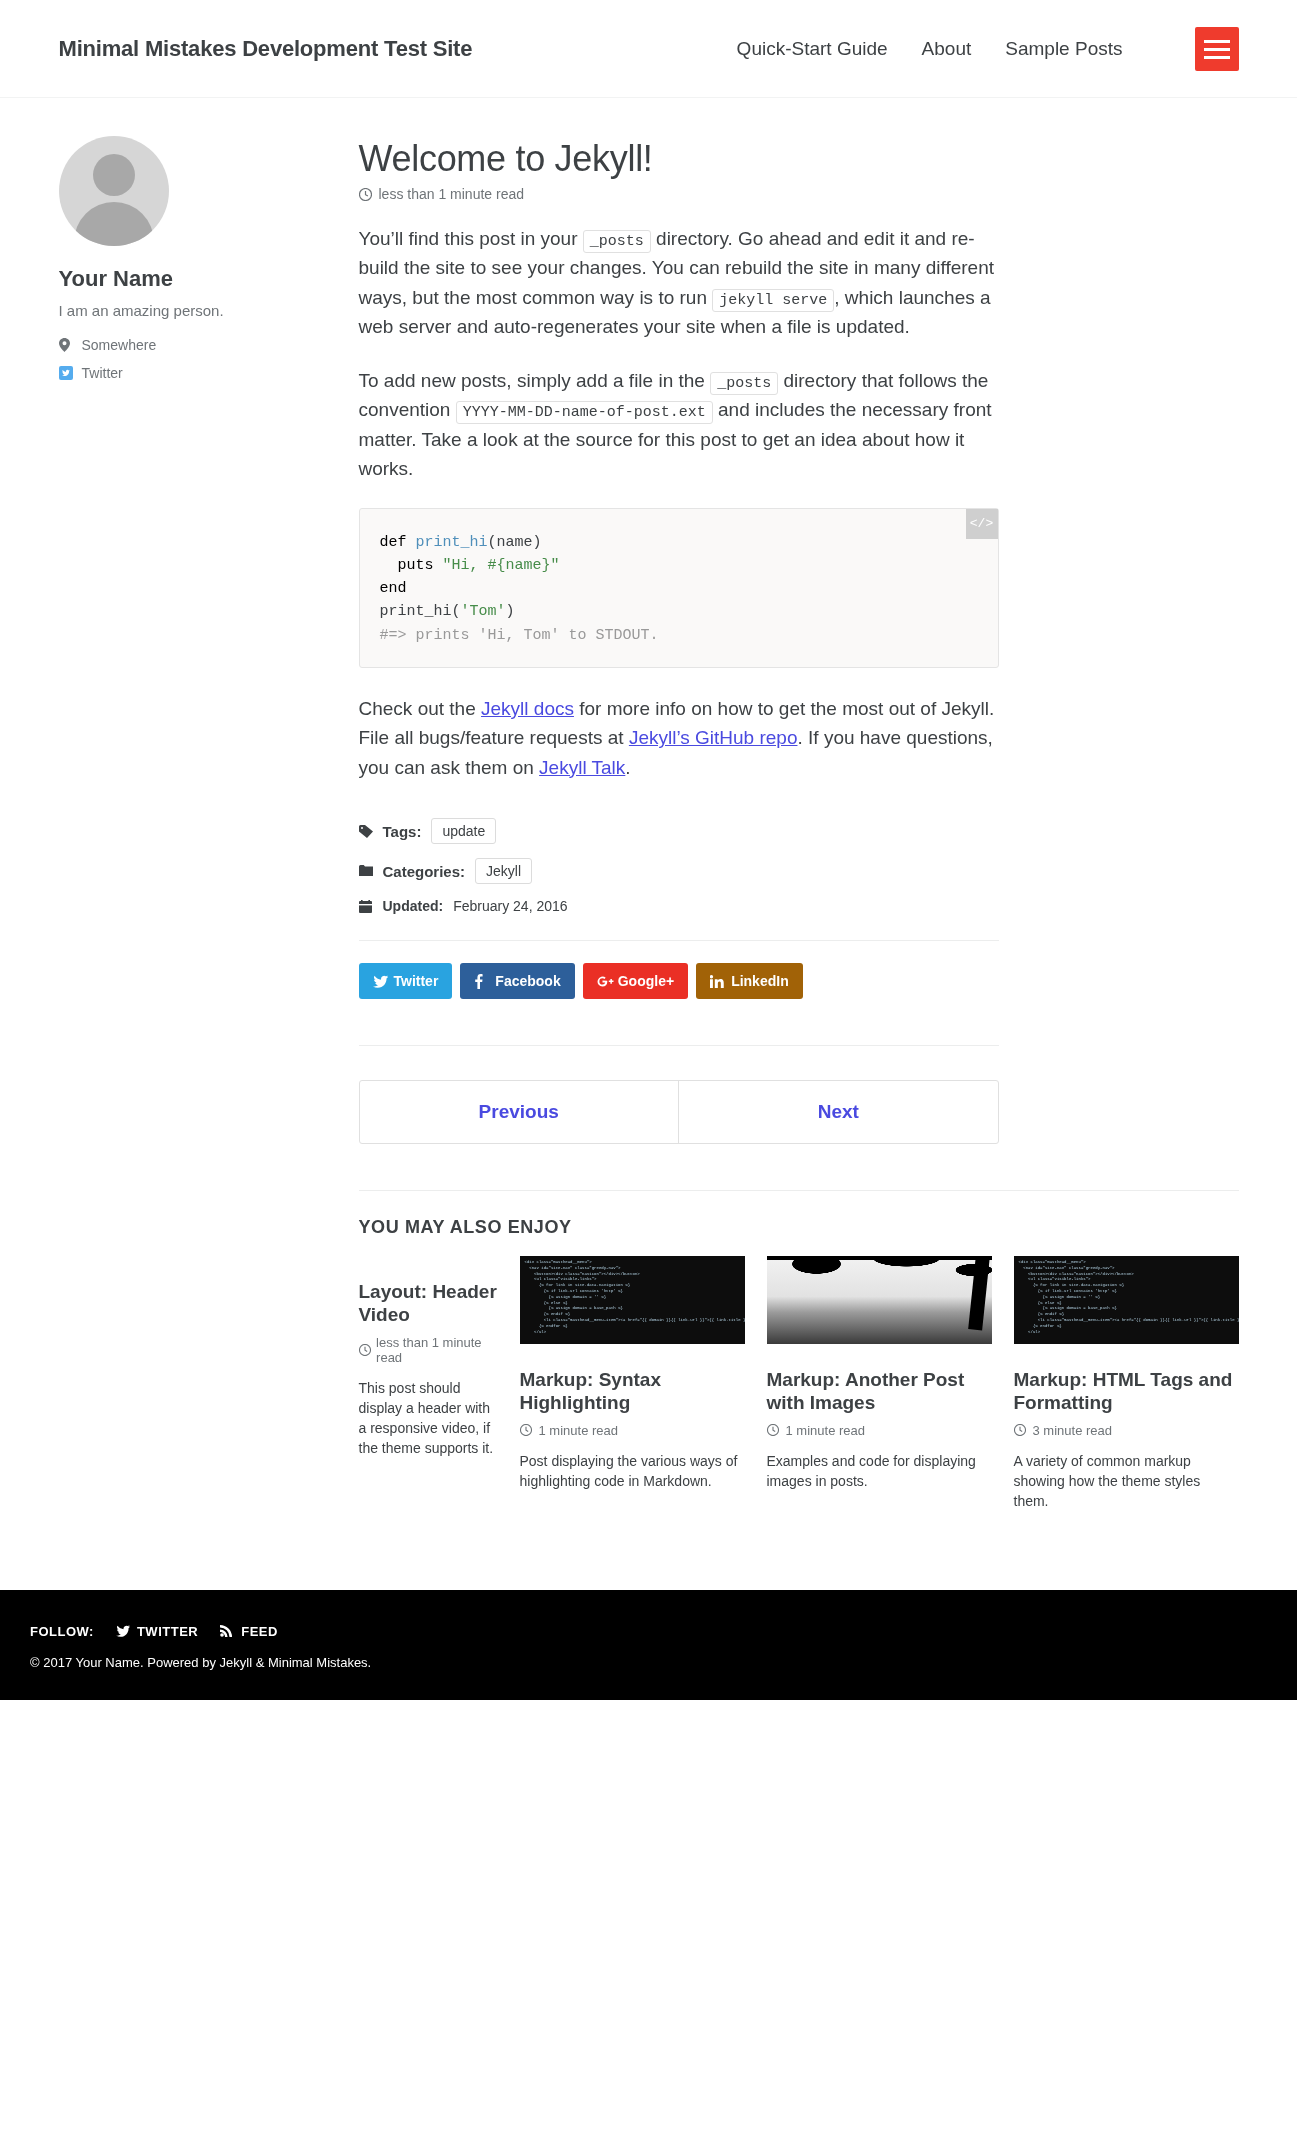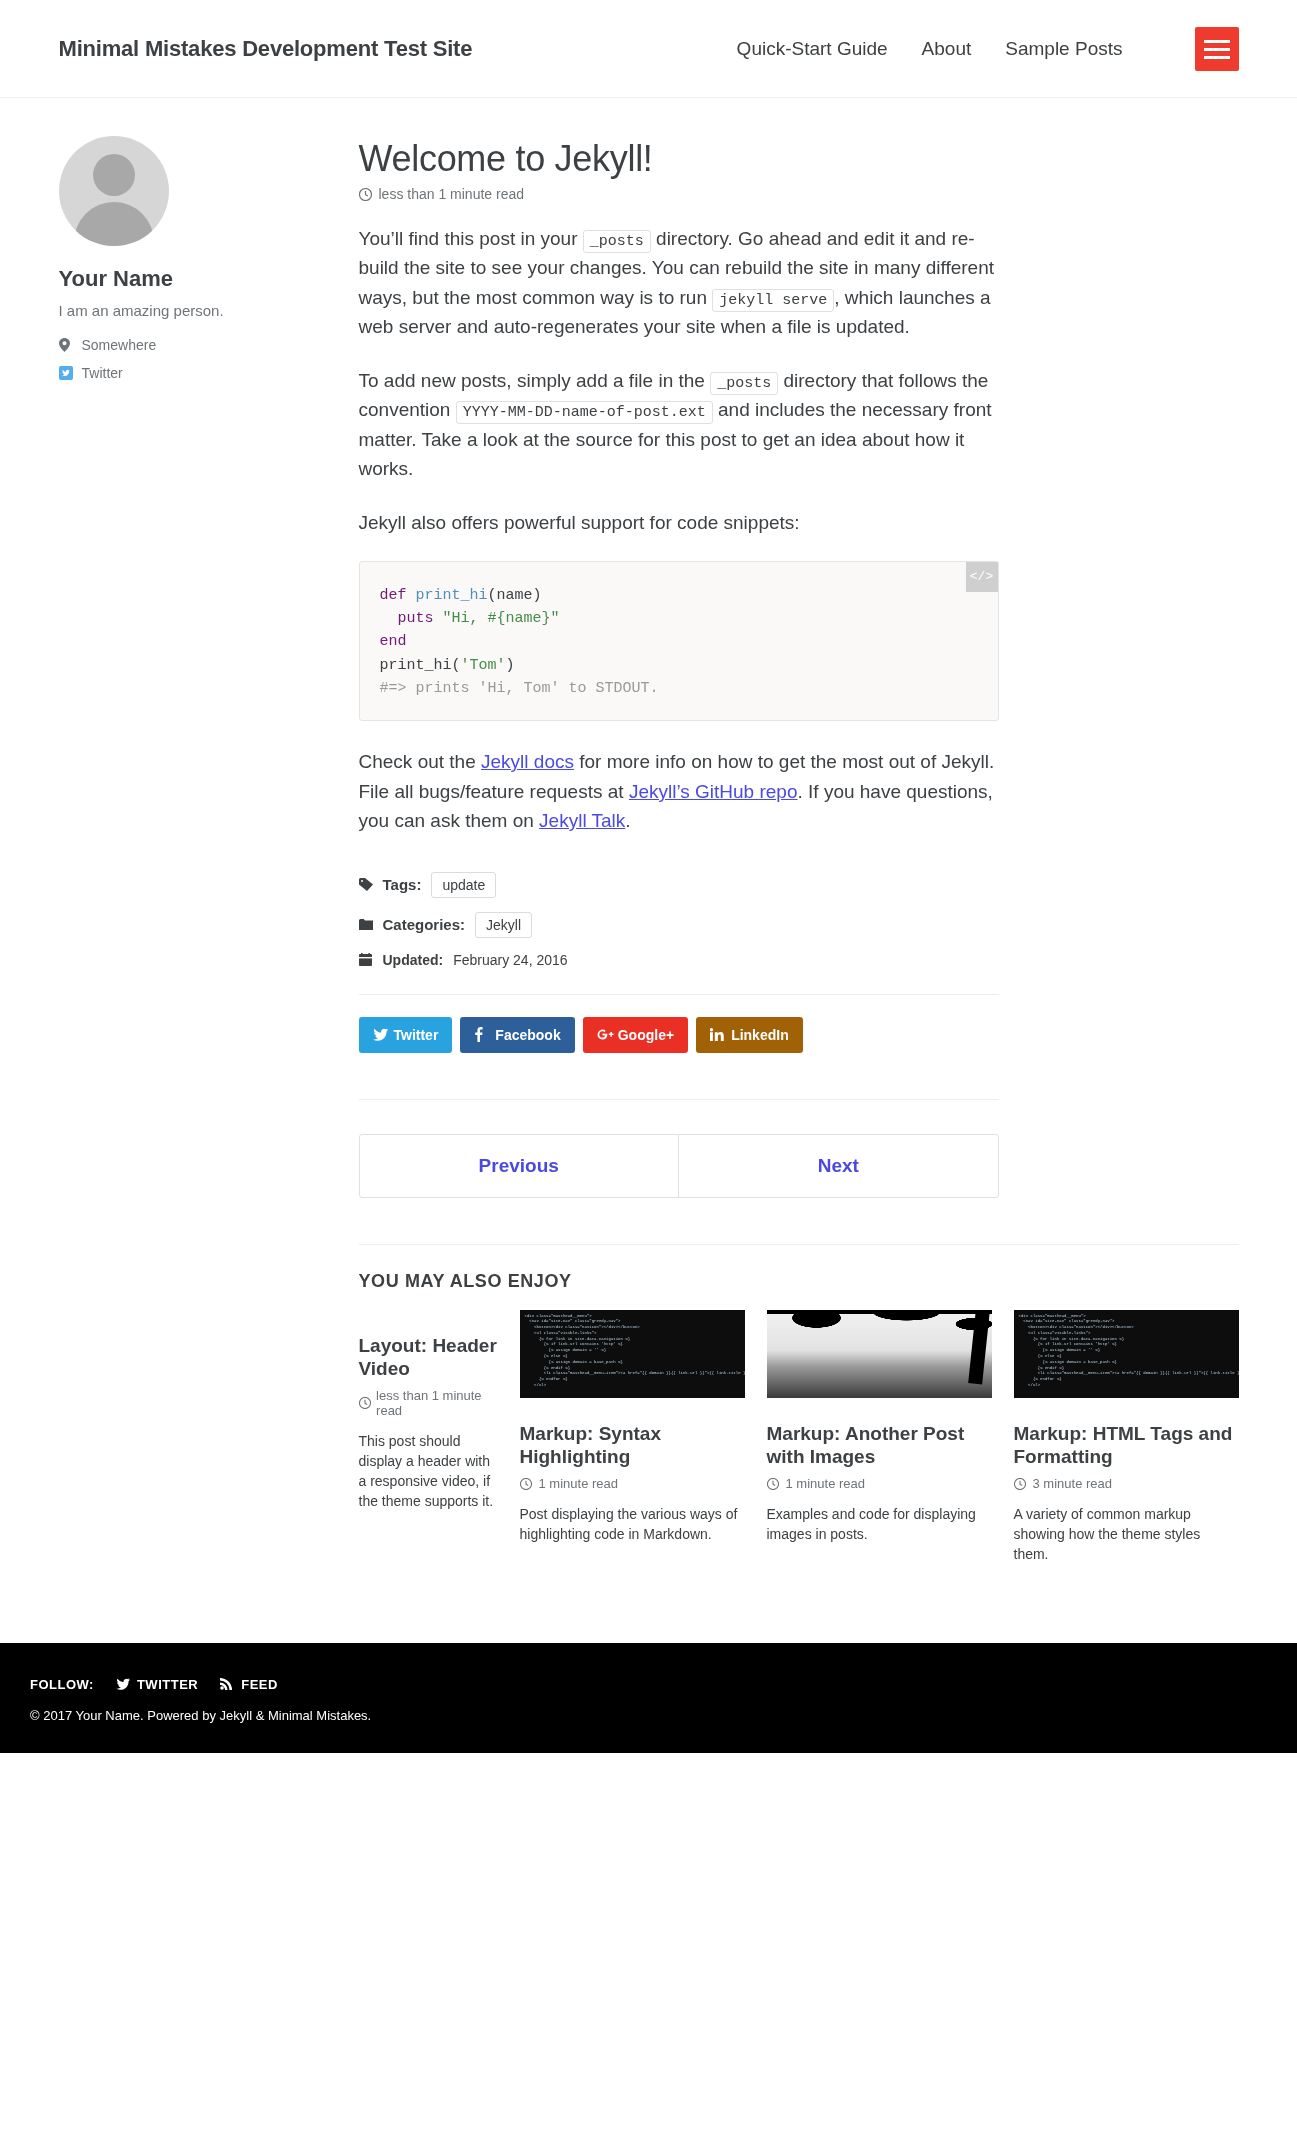--- a/index.html
+++ b/index.html
@@ -182,21 +182,21 @@
   .clipboard-btn {
     position: absolute;
     top: 0; right: 0;
     width: 32px; height: 30px;
     background: #cfcfcf;
     color: #fff;
     font-family: "Liberation Mono", monospace;
     font-size: 13px;
     display: flex; align-items: center; justify-content: center;
   }
-  .k  { color: #701a75; }
+  .k  { color: #000000; }
   .nf { color: #4f8fba; }
   .s  { color: #468c49; }
   .c  { color: #999; }
   .n  { color: #3d4144; }
 
   .post-body a.link { color: #4a4ae0; text-decoration: underline; }
 
   
   .taxonomy {
     margin-top: 36px;
@@ -433,21 +433,20 @@
           </svg>
       </span>
       <span>less than 1 minute read</span>
     </div>
 
     <div class="post-body">
       <p><span>You’ll find this post in your </span><code class="inline">_posts</code><span> directory. Go ahead and edit it and re-build the site to see your changes. You can rebuild the site in many different ways, but the most common way is to run </span><code class="inline">jekyll serve</code><span>, which launches a web server and auto-regenerates your site when a file is updated.</span></p>
 
       <p><span>To add new posts, simply add a file in the </span><code class="inline">_posts</code><span> directory that follows the convention </span><code class="inline">YYYY-MM-DD-name-of-post.ext</code><span> and includes the necessary front matter. Take a look at the source for this post to get an idea about how it works.</span></p>
 
-      <p>Jekyll also offers powerful support for code snippets:</p>
 
       <div class="highlight">
         <div class="clipboard-btn">&lt;/&gt;</div>
         <pre><span class="k">def</span> <span class="nf">print_hi</span><span class="n">(name)</span>
   <span class="k">puts</span> <span class="s">"Hi, #{name}"</span>
 <span class="k">end</span>
 <span class="n">print_hi</span>(<span class="s">'Tom'</span>)
 <span class="c">#=&gt; prints 'Hi, Tom' to STDOUT.</span></pre>
       </div>
 

